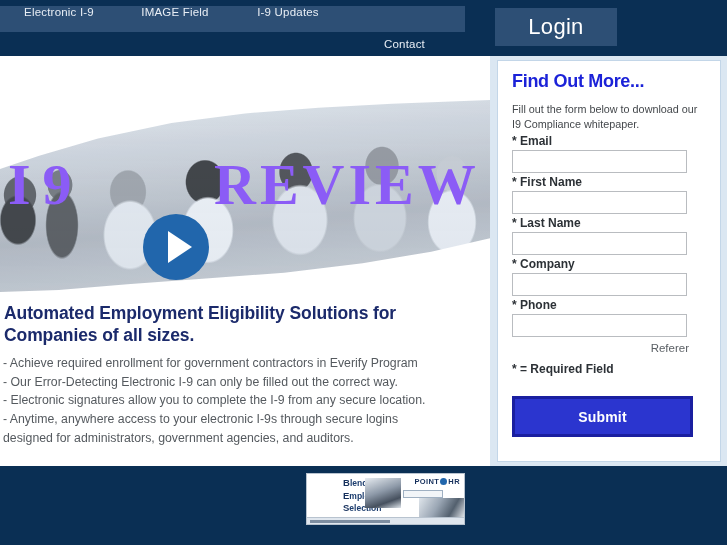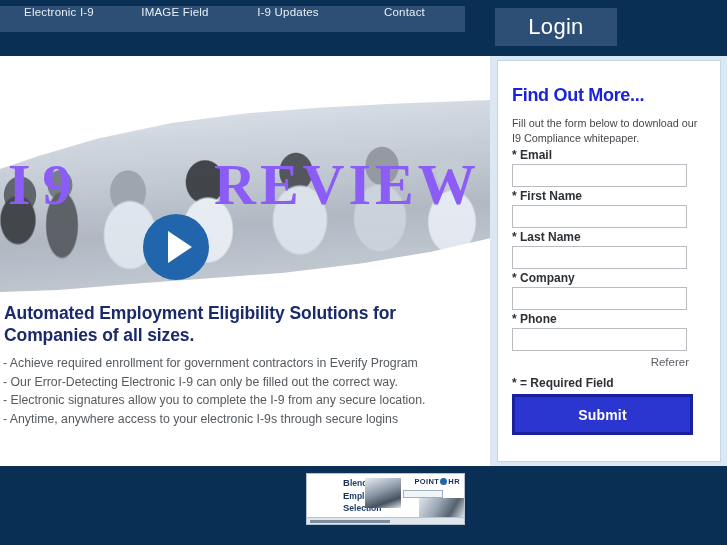--- a/index.html
+++ b/index.html
@@ -40,21 +40,21 @@
     font-size: 11.5px;
     letter-spacing: 0.2px;
     text-align: center;
     cursor: pointer;
     white-space: nowrap;
     padding: 0 2px;
   }
   .nav-item:nth-child(1) { width: 118px; }
   .nav-item:nth-child(2) { width: 114px; }
   .nav-item:nth-child(3) { width: 112px; }
-  .nav-item:nth-child(4) { width: 121px; }
+  .nav-item:nth-child(4) { width: 121px; margin-top: 32px; }
 
   .login-btn {
     position: absolute;
     left: 495px; top: 8px;
     width: 122px; height: 38px;
     background: #2d4f75;
     color: #ffffff;
     font-size: 22px;
     display: flex;
     align-items: center;
@@ -176,21 +176,21 @@
     left: 490px; top: 56px;
     width: 237px; height: 410px;
     background: #dbe7f2;
     padding: 4px 6px 4px 7px;
   }
   .form-panel {
     position: relative;
     width: 224px; height: 402px;
     background: #ffffff;
     border: 1px solid #c3d6e8;
-    padding: 20px 12px 0 14px;
+    padding: 6px 12px 0 14px;
   }
   .form-title {
     color: #1b22d8;
     font-size: 18px;
     font-weight: 700;
     letter-spacing: -0.3px;
     margin: 4px 0 10px 0;
   }
   .form-sub {
     color: #44484c;
@@ -220,21 +220,21 @@
     text-align: right;
     color: #5a5f64;
     font-size: 11.5px;
     margin-top: 5px;
   }
   .required-note {
     color: #2c3136;
     font-size: 12px;
     font-weight: 600;
     margin-top: 8px;
-    margin-bottom: 4px;
+    margin-bottom: 20px;
   }
   .submit-btn {
     display: block;
     width: 181px; height: 41px;
     background: #2b35cf;
     border: 3px solid #1a1fa0;
     color: #ffffff;
     font-family: "Liberation Sans", sans-serif;
     font-size: 14px;
     font-weight: 700;
@@ -387,20 +387,21 @@
 
     <div class="hero-play"></div>
 
     <div class="headline">Automated Employment Eligibility Solutions for Companies of all sizes.</div>
 
     <div class="bullets">
       <div>- Achieve required enrollment for government contractors in Everify Program</div>
       <div>- Our Error-Detecting Electronic I-9 can only be filled out the correct way.</div>
       <div>- Electronic signatures allow you to complete the I-9 from any secure location.</div>
       <div>- Anytime, anywhere access to your electronic I-9s through secure logins</div>
+      <div>designed for administrators, government agencies, and auditors.</div>
     </div>
   </div>
 
   <div class="form-outer">
     <div class="form-panel">
       <div class="form-title">Find Out More...</div>
       <div class="form-sub">Fill out the form below to download our I9 Compliance whitepaper.</div>
 
       <div class="field-label">* Email</div>
       <input class="field-input" type="text" placeholder="" style="">

